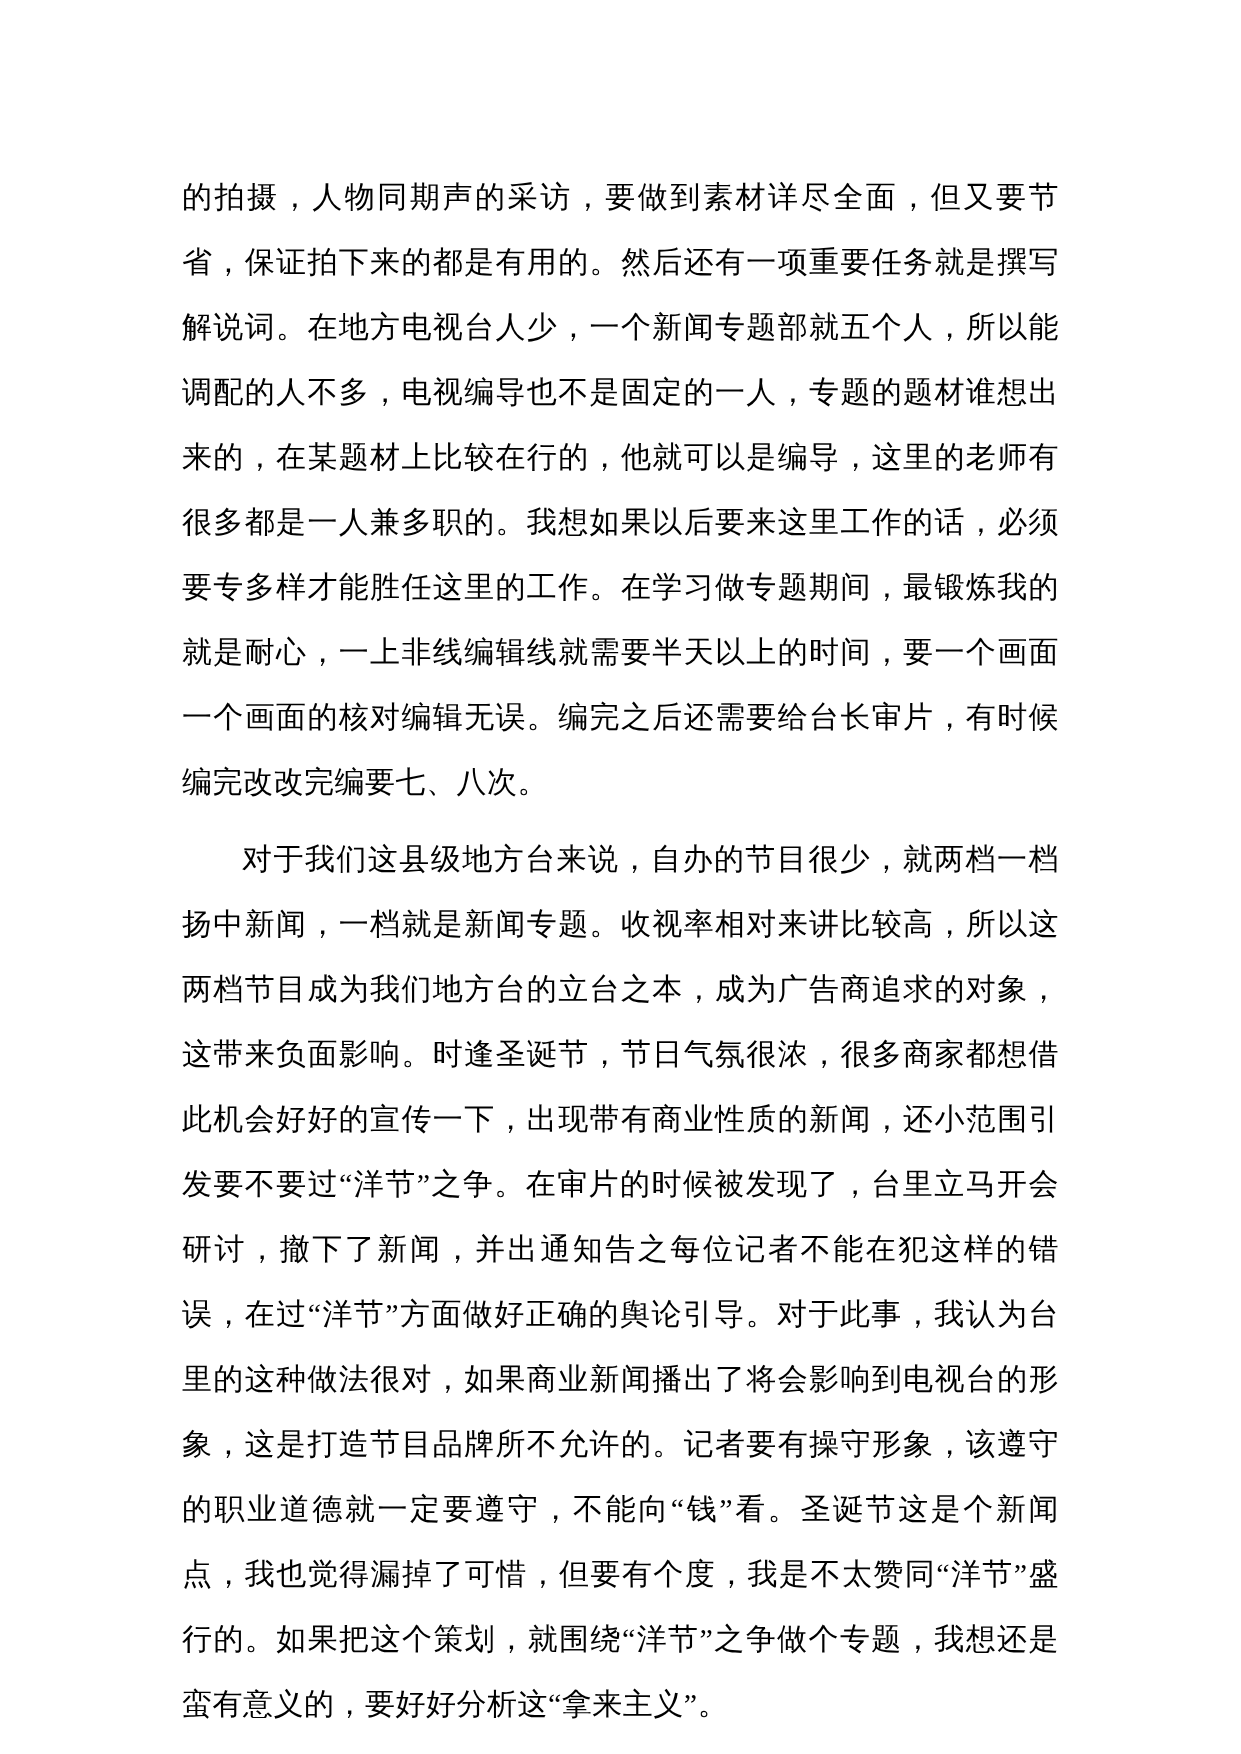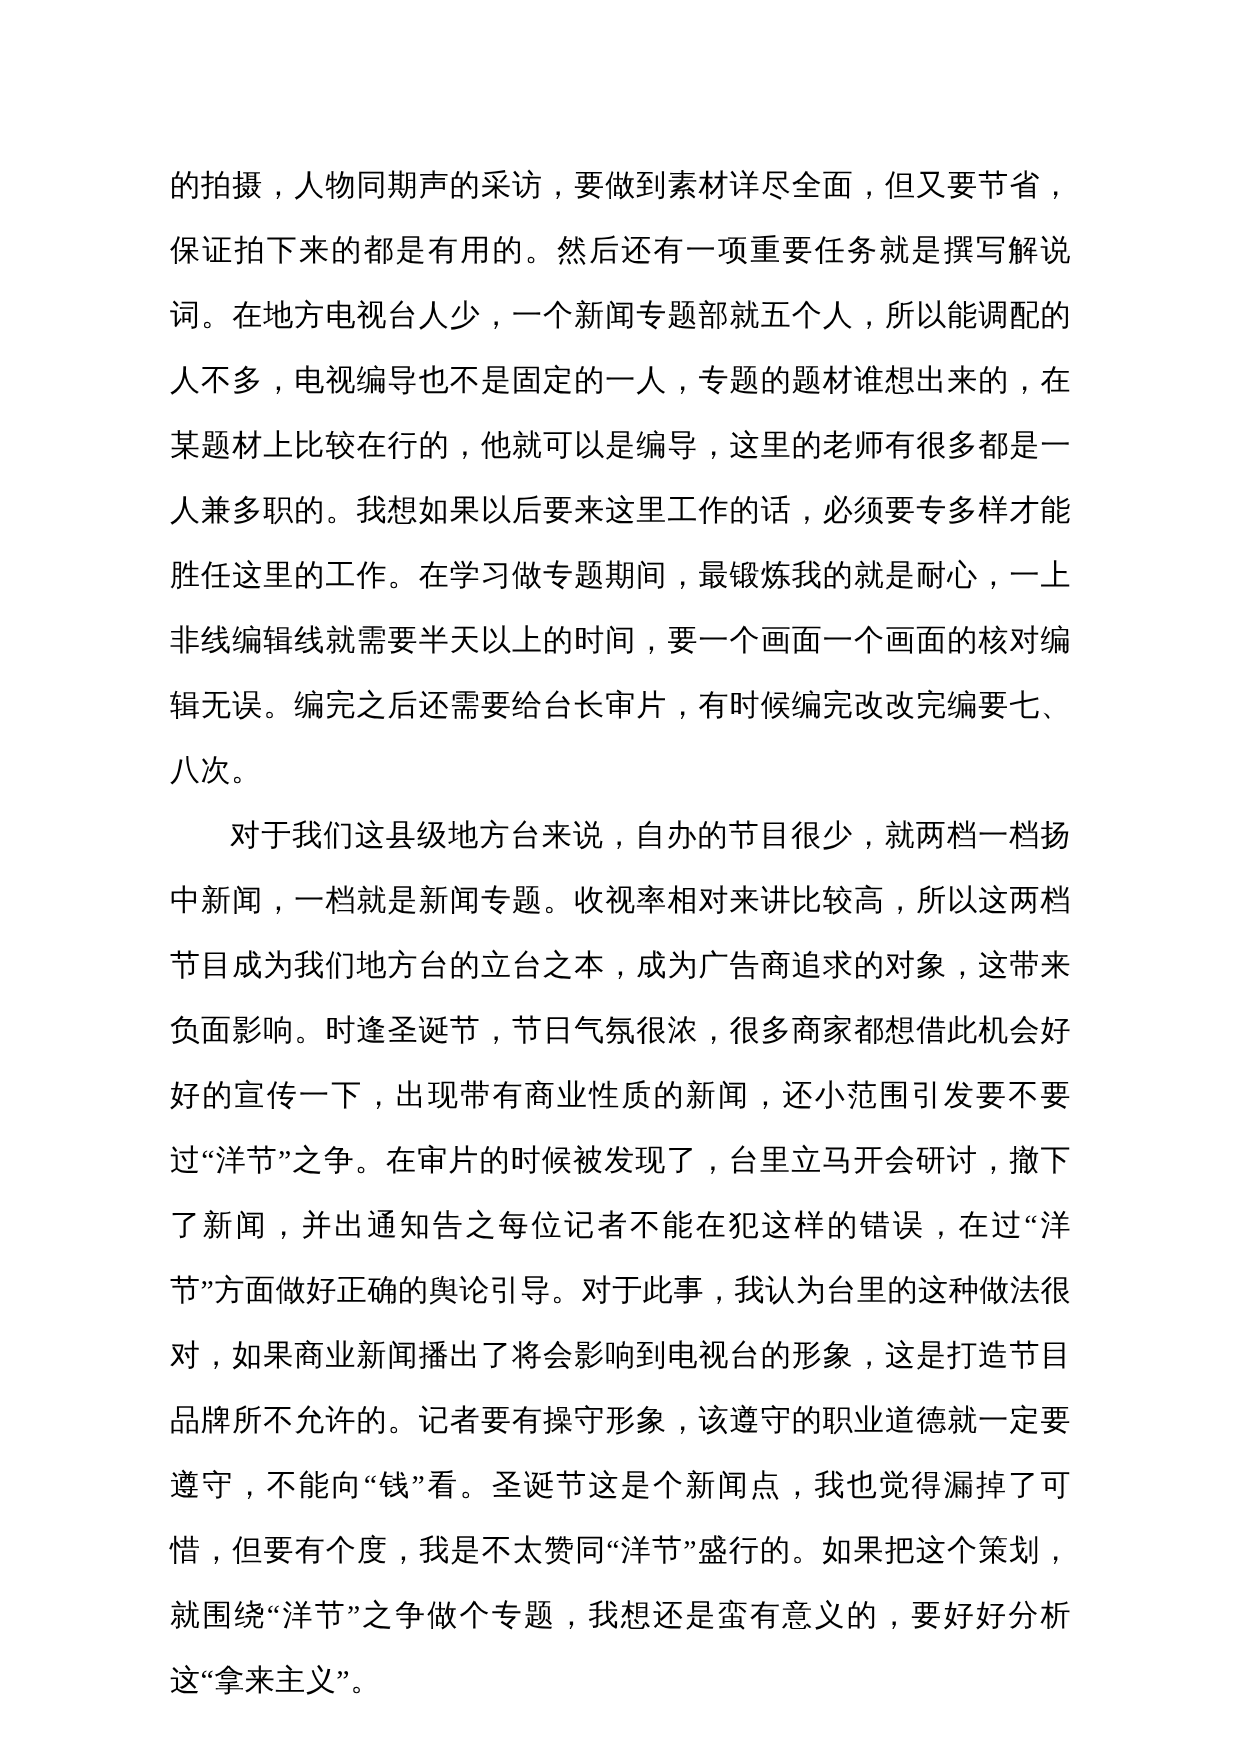--- a/index.html
+++ b/index.html
@@ -17,21 +17,21 @@
     font-family: "Liberation Serif", "DejaVu Serif", serif;
   }
   .doc-body {
     position: absolute;
     left: 170px;
     top: 152px;
     width: 901px;
     color: #000000;
   }
   .doc-body p {
-    margin: 0;
+    margin: 12px;
     padding: 0;
     font-size: 30px;
     line-height: 65px;
     text-align: justify;
     text-justify: inter-ideograph;
     letter-spacing: 0.5px;
     color: #000000;
   }
   .doc-body p.indent {
     text-indent: 2em;

